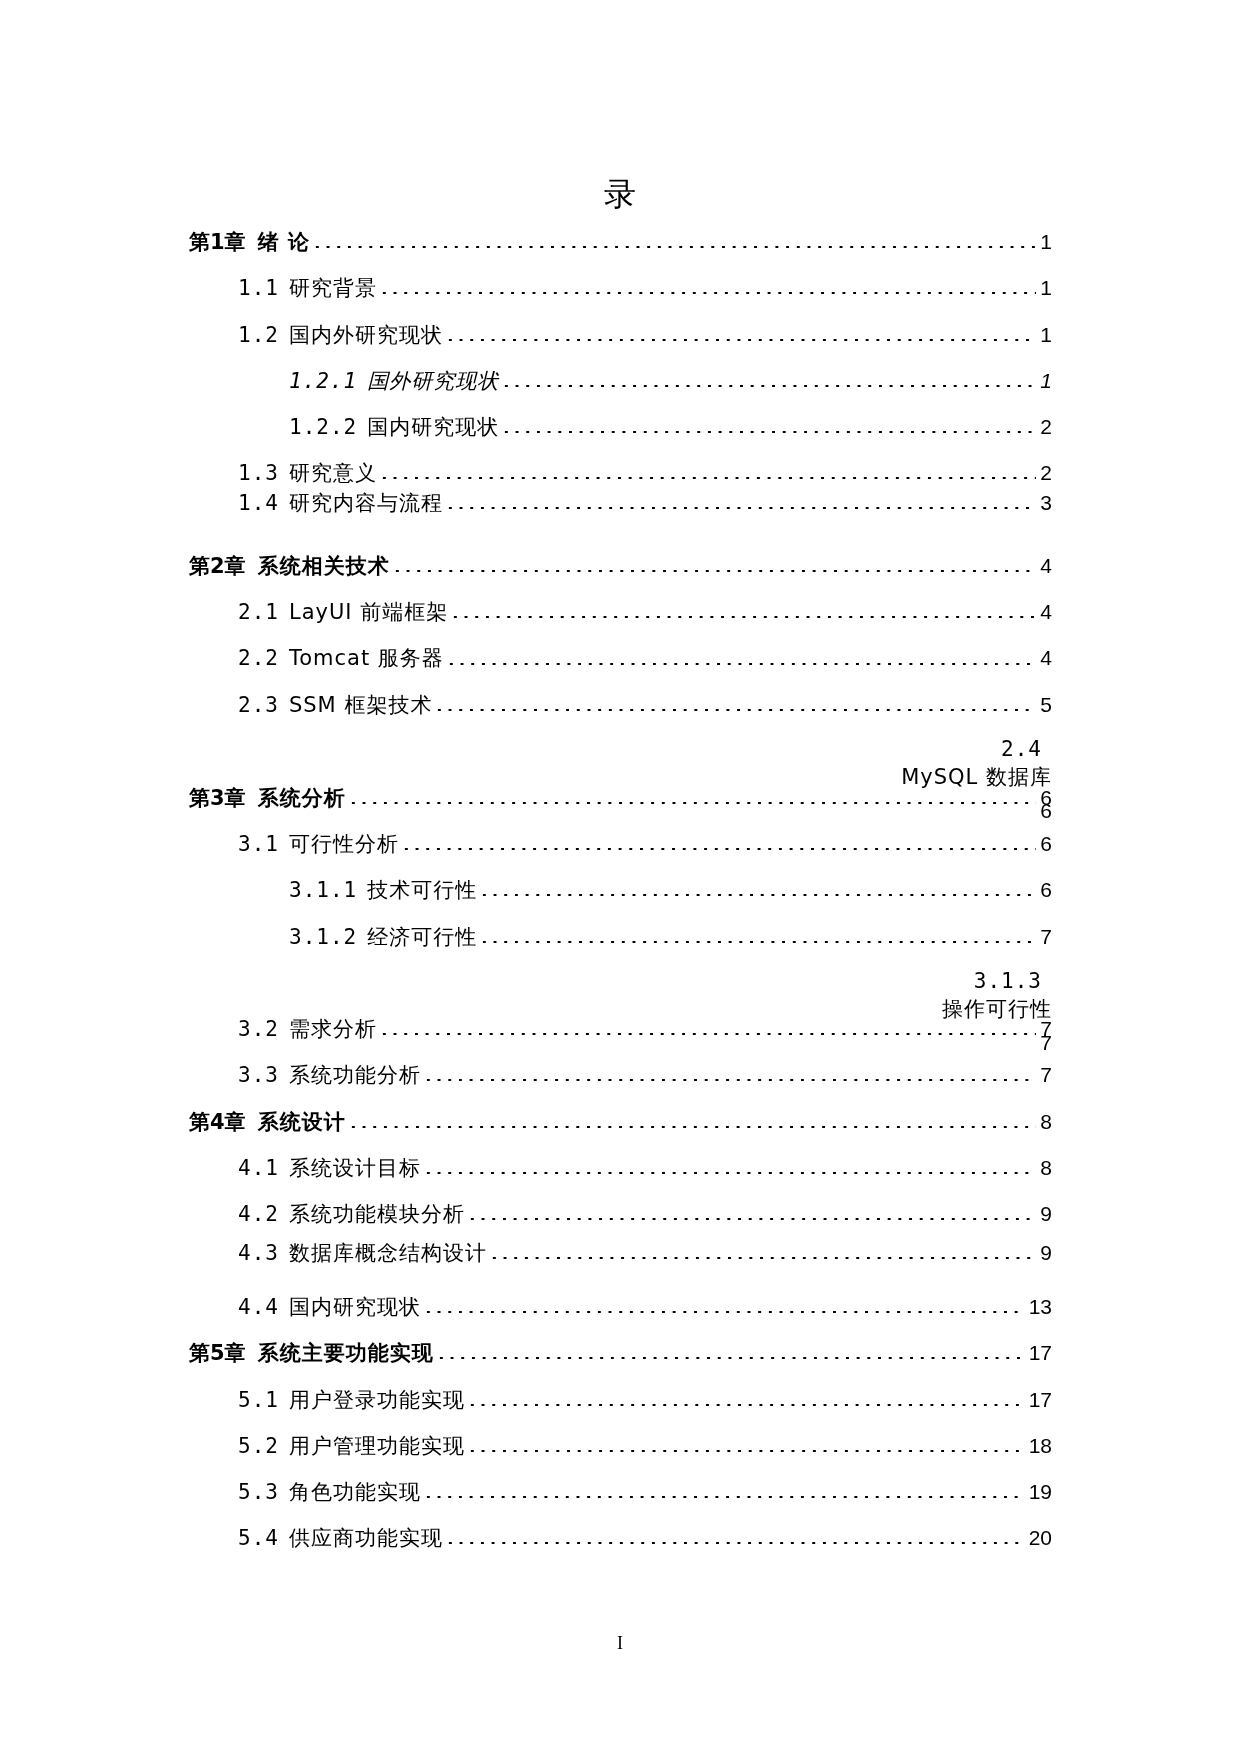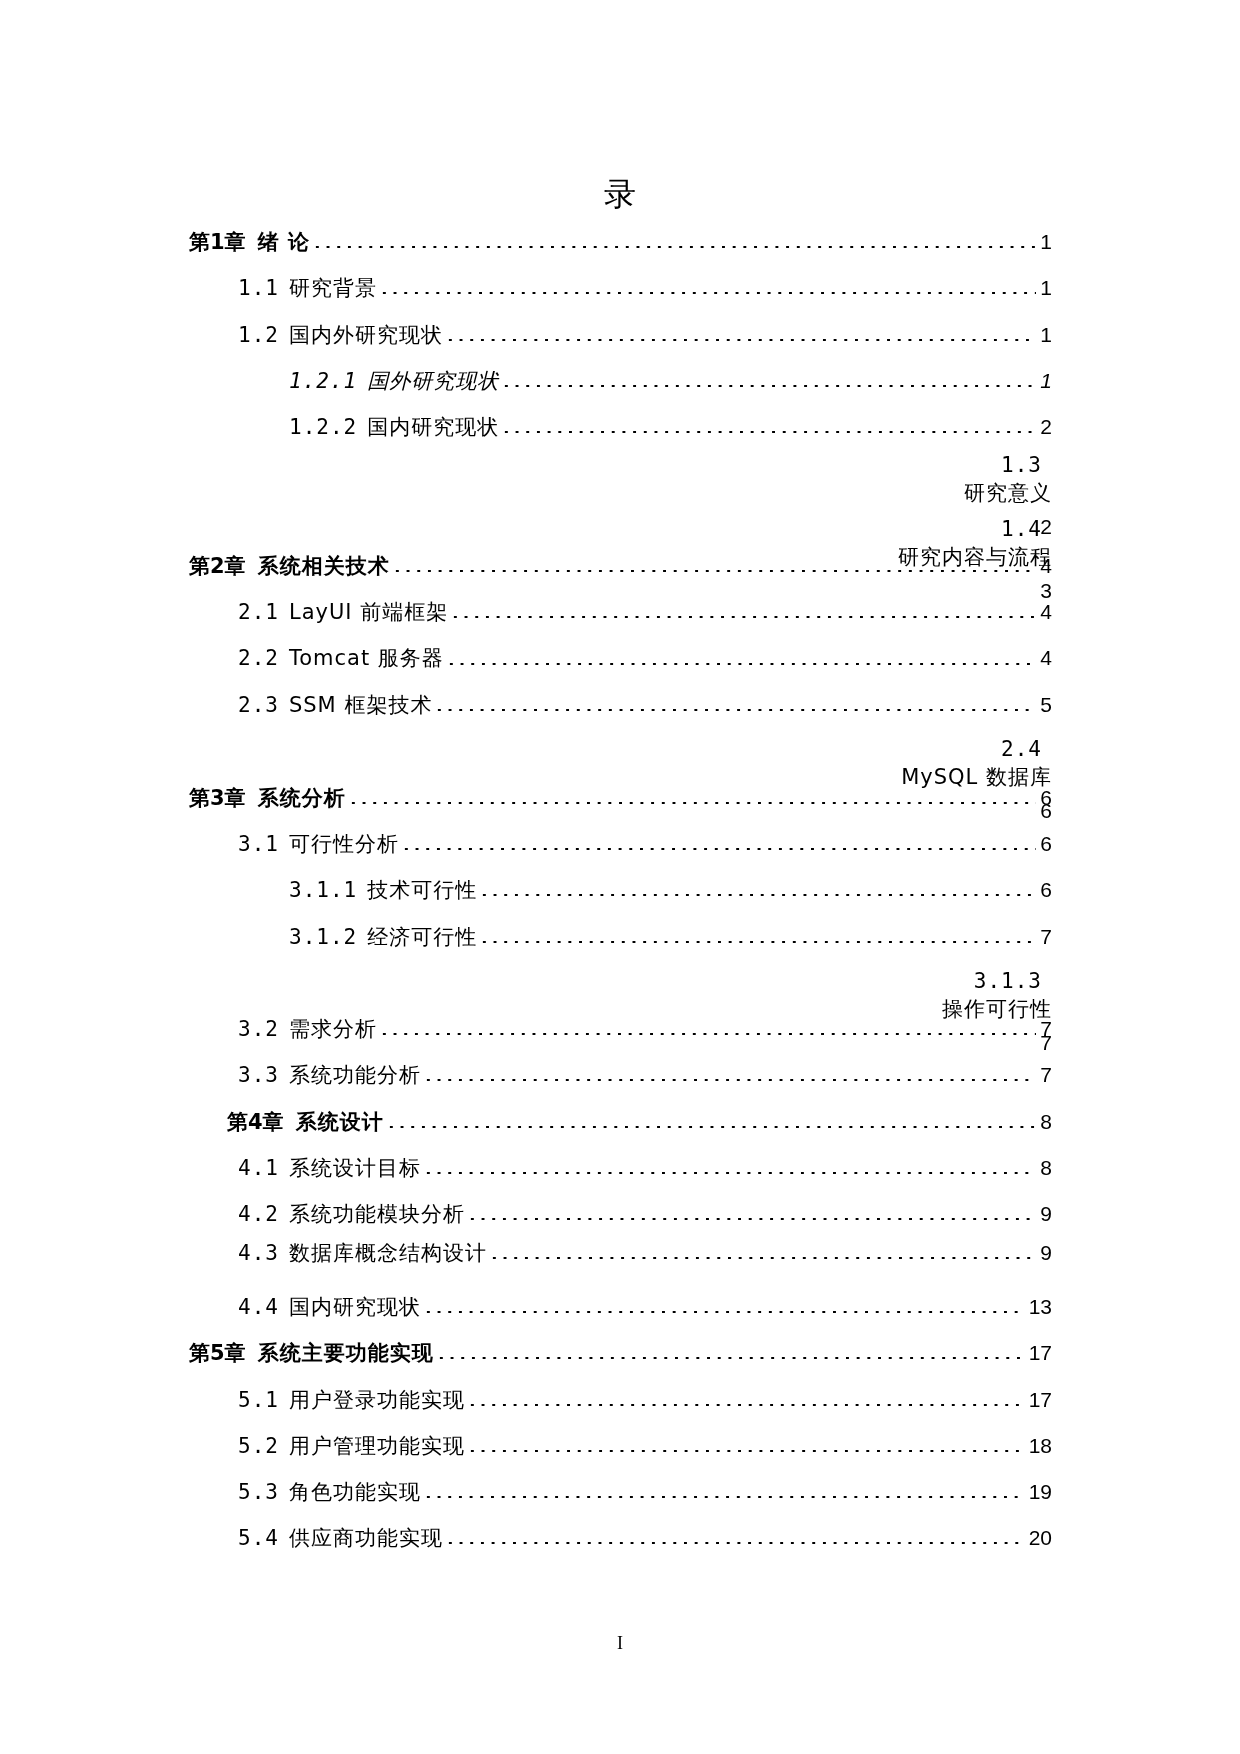--- a/index.html
+++ b/index.html
@@ -123,27 +123,27 @@
         <span class="entry-text">国外研究现状</span>
         <span class="leader"></span>
         <span class="entry-page">1</span>
       </div>
       <div class="toc-row level-2" style="top: 185.2px;">
         <span class="entry-num">1.2.2</span>
         <span class="entry-text">国内研究现状</span>
         <span class="leader"></span>
         <span class="entry-page">2</span>
       </div>
-      <div class="toc-row level-1" style="top: 225px; flex-direction: column;">
+      <div class="toc-row level-1" style="top: 231px;">
         <span class="entry-num">1.3</span>
         <span class="entry-text">研究意义</span>
         <span class="leader"></span>
         <span class="entry-page">2</span>
       </div>
-      <div class="toc-row level-1" style="top: 289px; flex-direction: column;">
+      <div class="toc-row level-1" style="top: 261px;">
         <span class="entry-num">1.4</span>
         <span class="entry-text">研究内容与流程</span>
         <span class="leader"></span>
         <span class="entry-page">3</span>
       </div>
       <div class="toc-row level-0" style="top: 324.1px;">
         <span class="entry-num">第2章</span>
         <span class="entry-text">系统相关技术</span>
         <span class="leader"></span>
         <span class="entry-page">4</span>
@@ -207,21 +207,21 @@
         <span class="entry-text">需求分析</span>
         <span class="leader"></span>
         <span class="entry-page">7</span>
       </div>
       <div class="toc-row level-1" style="top: 833.4px;">
         <span class="entry-num">3.3</span>
         <span class="entry-text">系统功能分析</span>
         <span class="leader"></span>
         <span class="entry-page">7</span>
       </div>
-      <div class="toc-row level-0" style="top: 879.7px; margin-left: 38px;">
+      <div class="toc-row level-0" style="top: 879.7px;">
         <span class="entry-num">第4章</span>
         <span class="entry-text">系统设计</span>
         <span class="leader"></span>
         <span class="entry-page">8</span>
       </div>
       <div class="toc-row level-1" style="top: 926px;">
         <span class="entry-num">4.1</span>
         <span class="entry-text">系统设计目标</span>
         <span class="leader"></span>
         <span class="entry-page">8</span>

